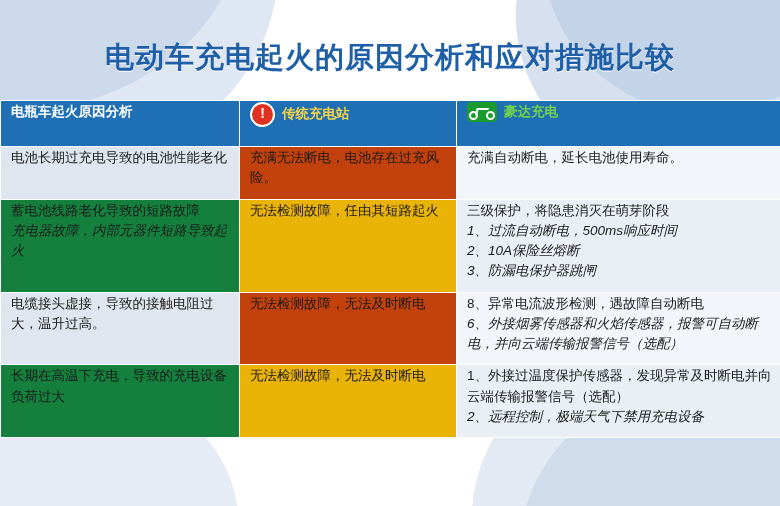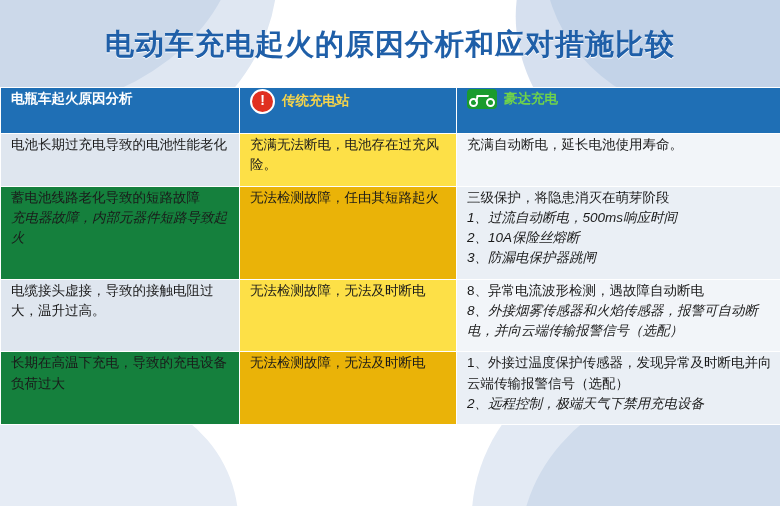--- a/index.html
+++ b/index.html
@@ -94,21 +94,21 @@
   .content {
     position: relative;
     z-index: 2;
   }
   .title {
     text-align: center;
     color: #1f5fa8;
     font-size: 29px;
     font-weight: bold;
     letter-spacing: 1px;
-    padding-top: 25px;
+    padding-top: 38px;
     padding-bottom: 8px;
     text-shadow: 0 1px 0 #ffffff;
   }
   table.cmp {
     border-collapse: collapse;
     margin: 14px auto 0 auto;
     width: 728px;
     table-layout: fixed;
     background: #ffffff;
   }
@@ -191,21 +191,21 @@
     border-top: 2px solid #ffffff;
     border-left: 2px solid #ffffff;
     box-sizing: border-box;
     transform: skewX(-14deg);
   }
   td.c-cause {
     background: #dfe6ef;
     color: #1a1a1a;
   }
   td.c-trad {
-    background: #fde047;
+    background: #c2410c;
     color: #1a1a1a;
   }
   td.c-new {
     background: #f2f5f9;
     color: #1a1a1a;
   }
   tr.row-alt td.c-cause { background: #15803d; }
   tr.row-alt td.c-trad { background: #eab308; }
   tr.row-alt td.c-new  { background: #eaeff5; }
   .cell-line { display: block; }
@@ -283,21 +283,21 @@
       </tr>
       <tr>
         <td class="c-cause">
           <span class="cell-line">电缆接头虚接，导致的接触电阻过大，温升过高。</span>
         </td>
         <td class="c-trad">
           <span class="cell-line">无法检测故障，无法及时断电</span>
         </td>
         <td class="c-new">
           <span class="cell-line">8、异常电流波形检测，遇故障自动断电</span>
-          <span class="cell-line">8、外接烟雾传感器和火焰传感器，报警可自动断电，并向云端传输报警信号（选配）</span>
+          <span class="cell-line">6、外接烟雾传感器和火焰传感器，报警可自动断电，并向云端传输报警信号（选配）</span>
         </td>
       </tr>
       <tr class="row-alt">
         <td class="c-cause">
           <span class="cell-line">长期在高温下充电，导致的充电设备负荷过大</span>
         </td>
         <td class="c-trad">
           <span class="cell-line">无法检测故障，无法及时断电</span>
         </td>
         <td class="c-new">

